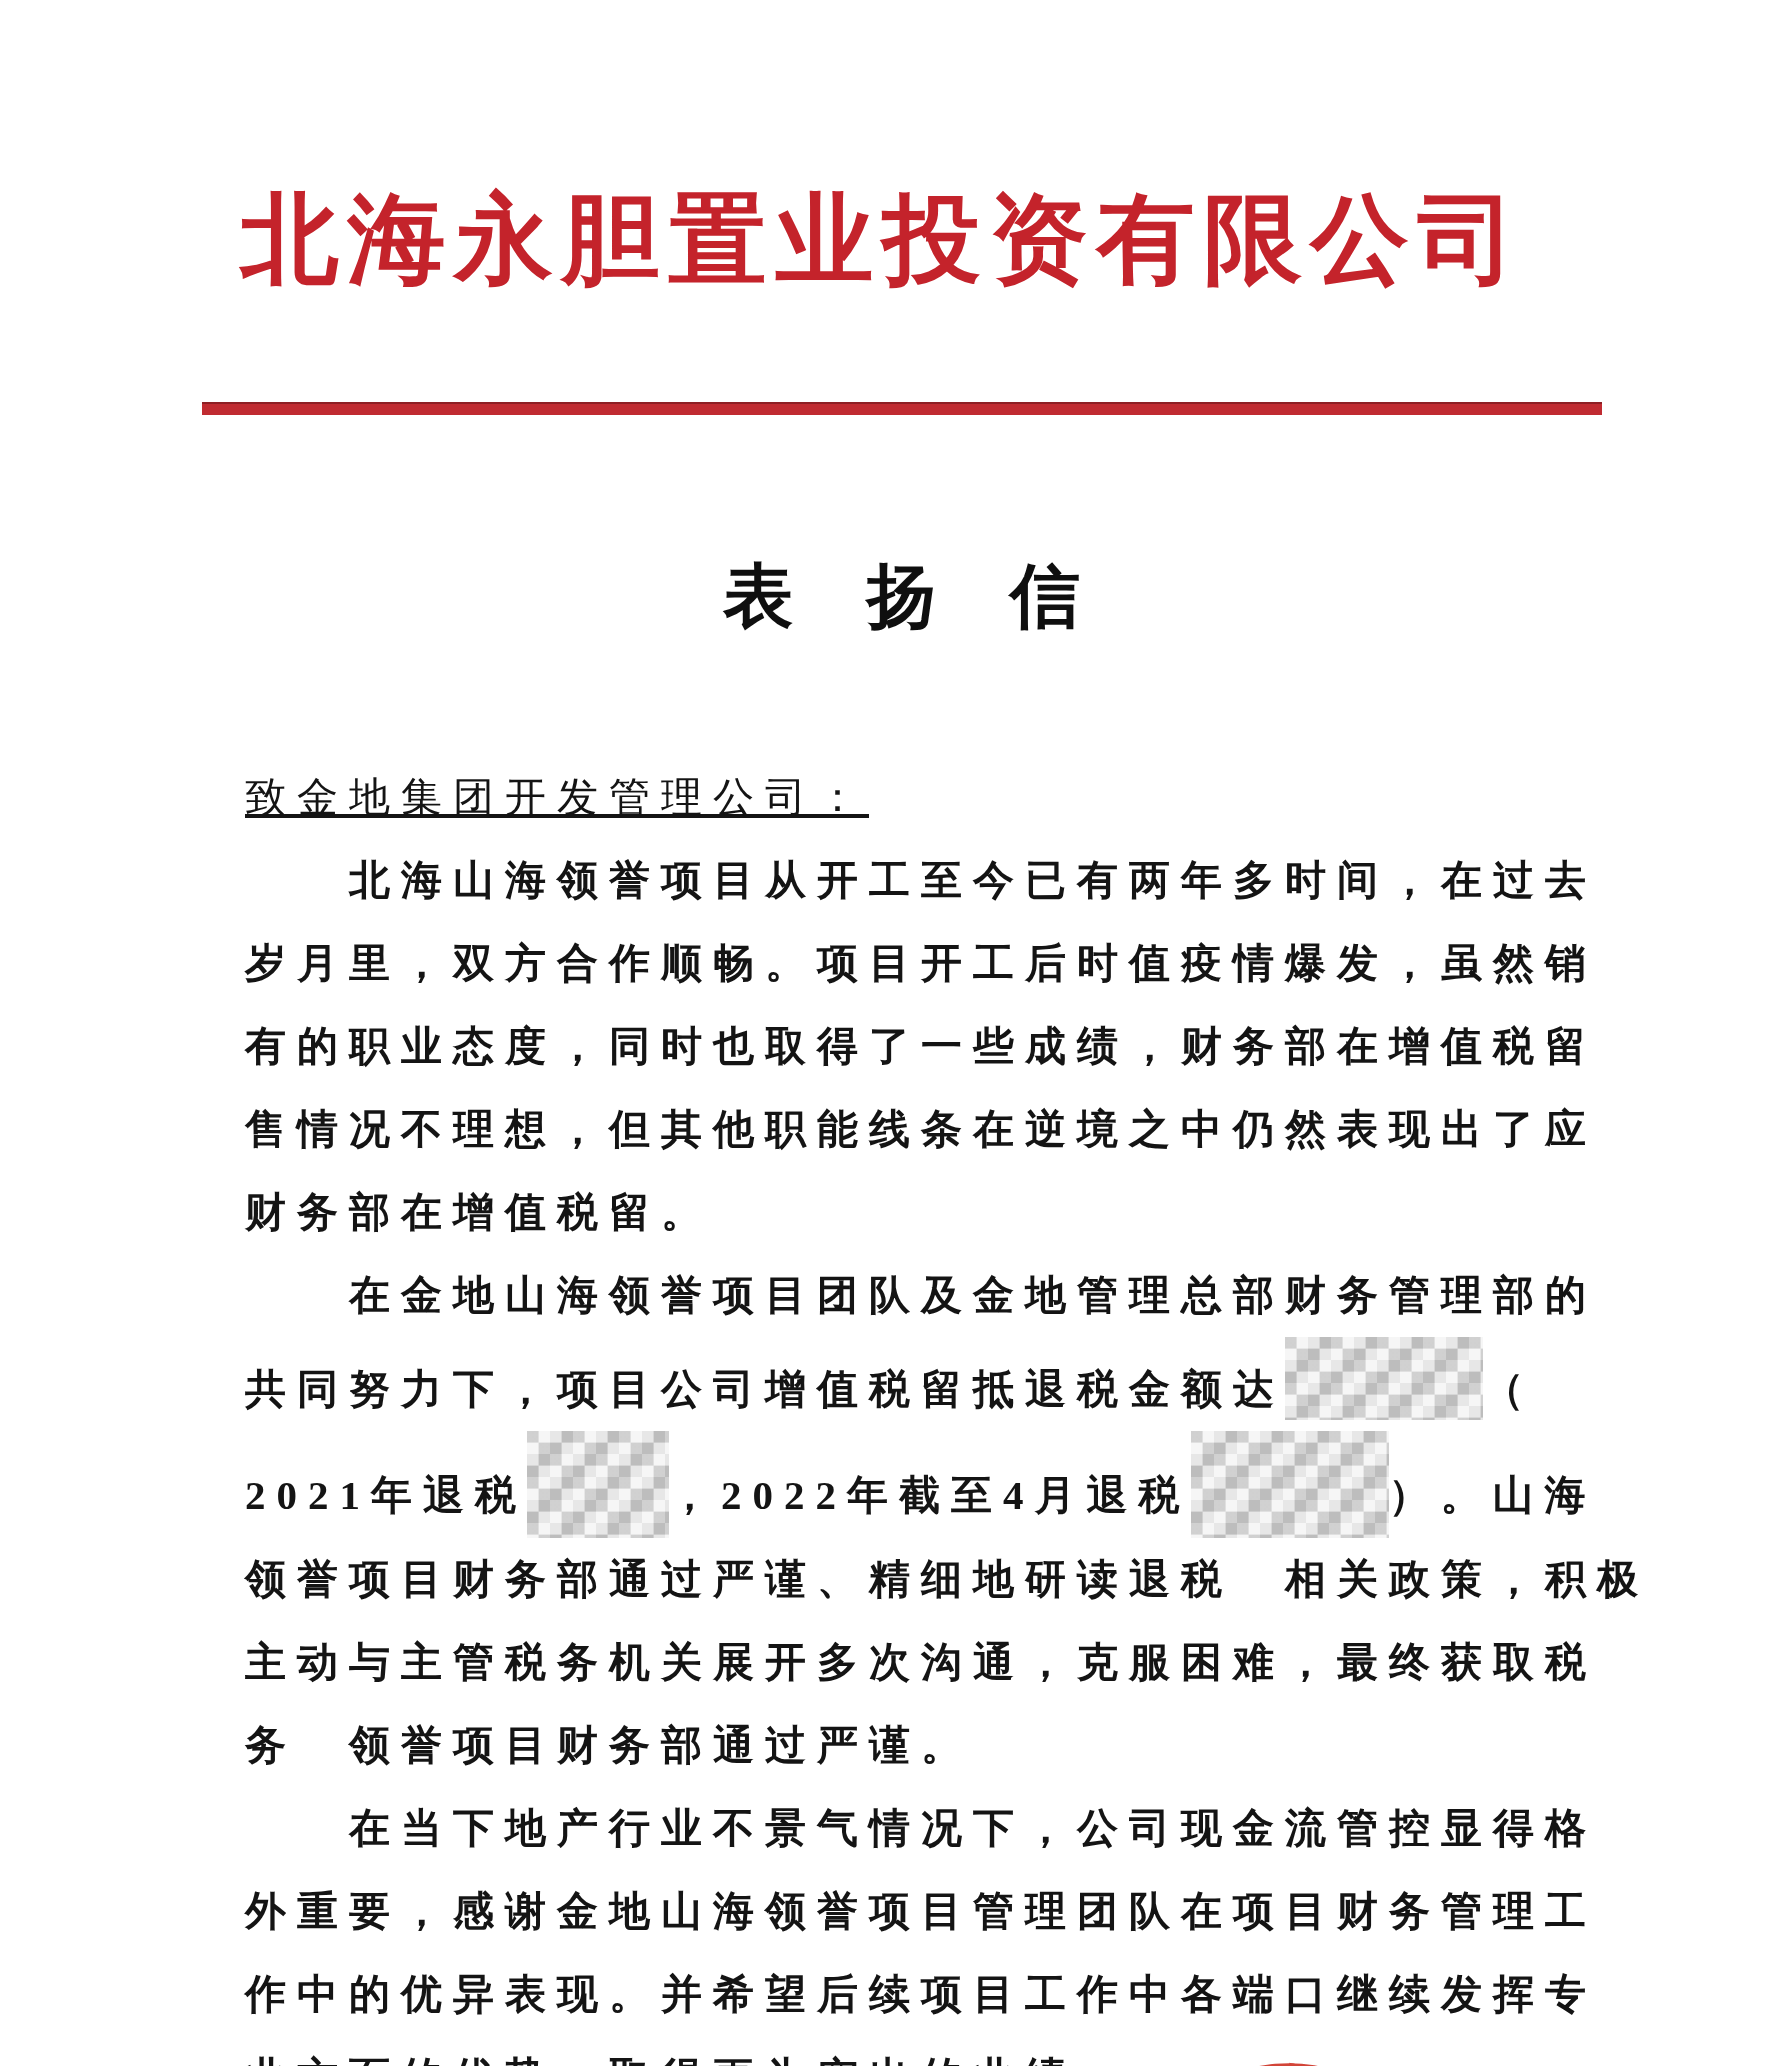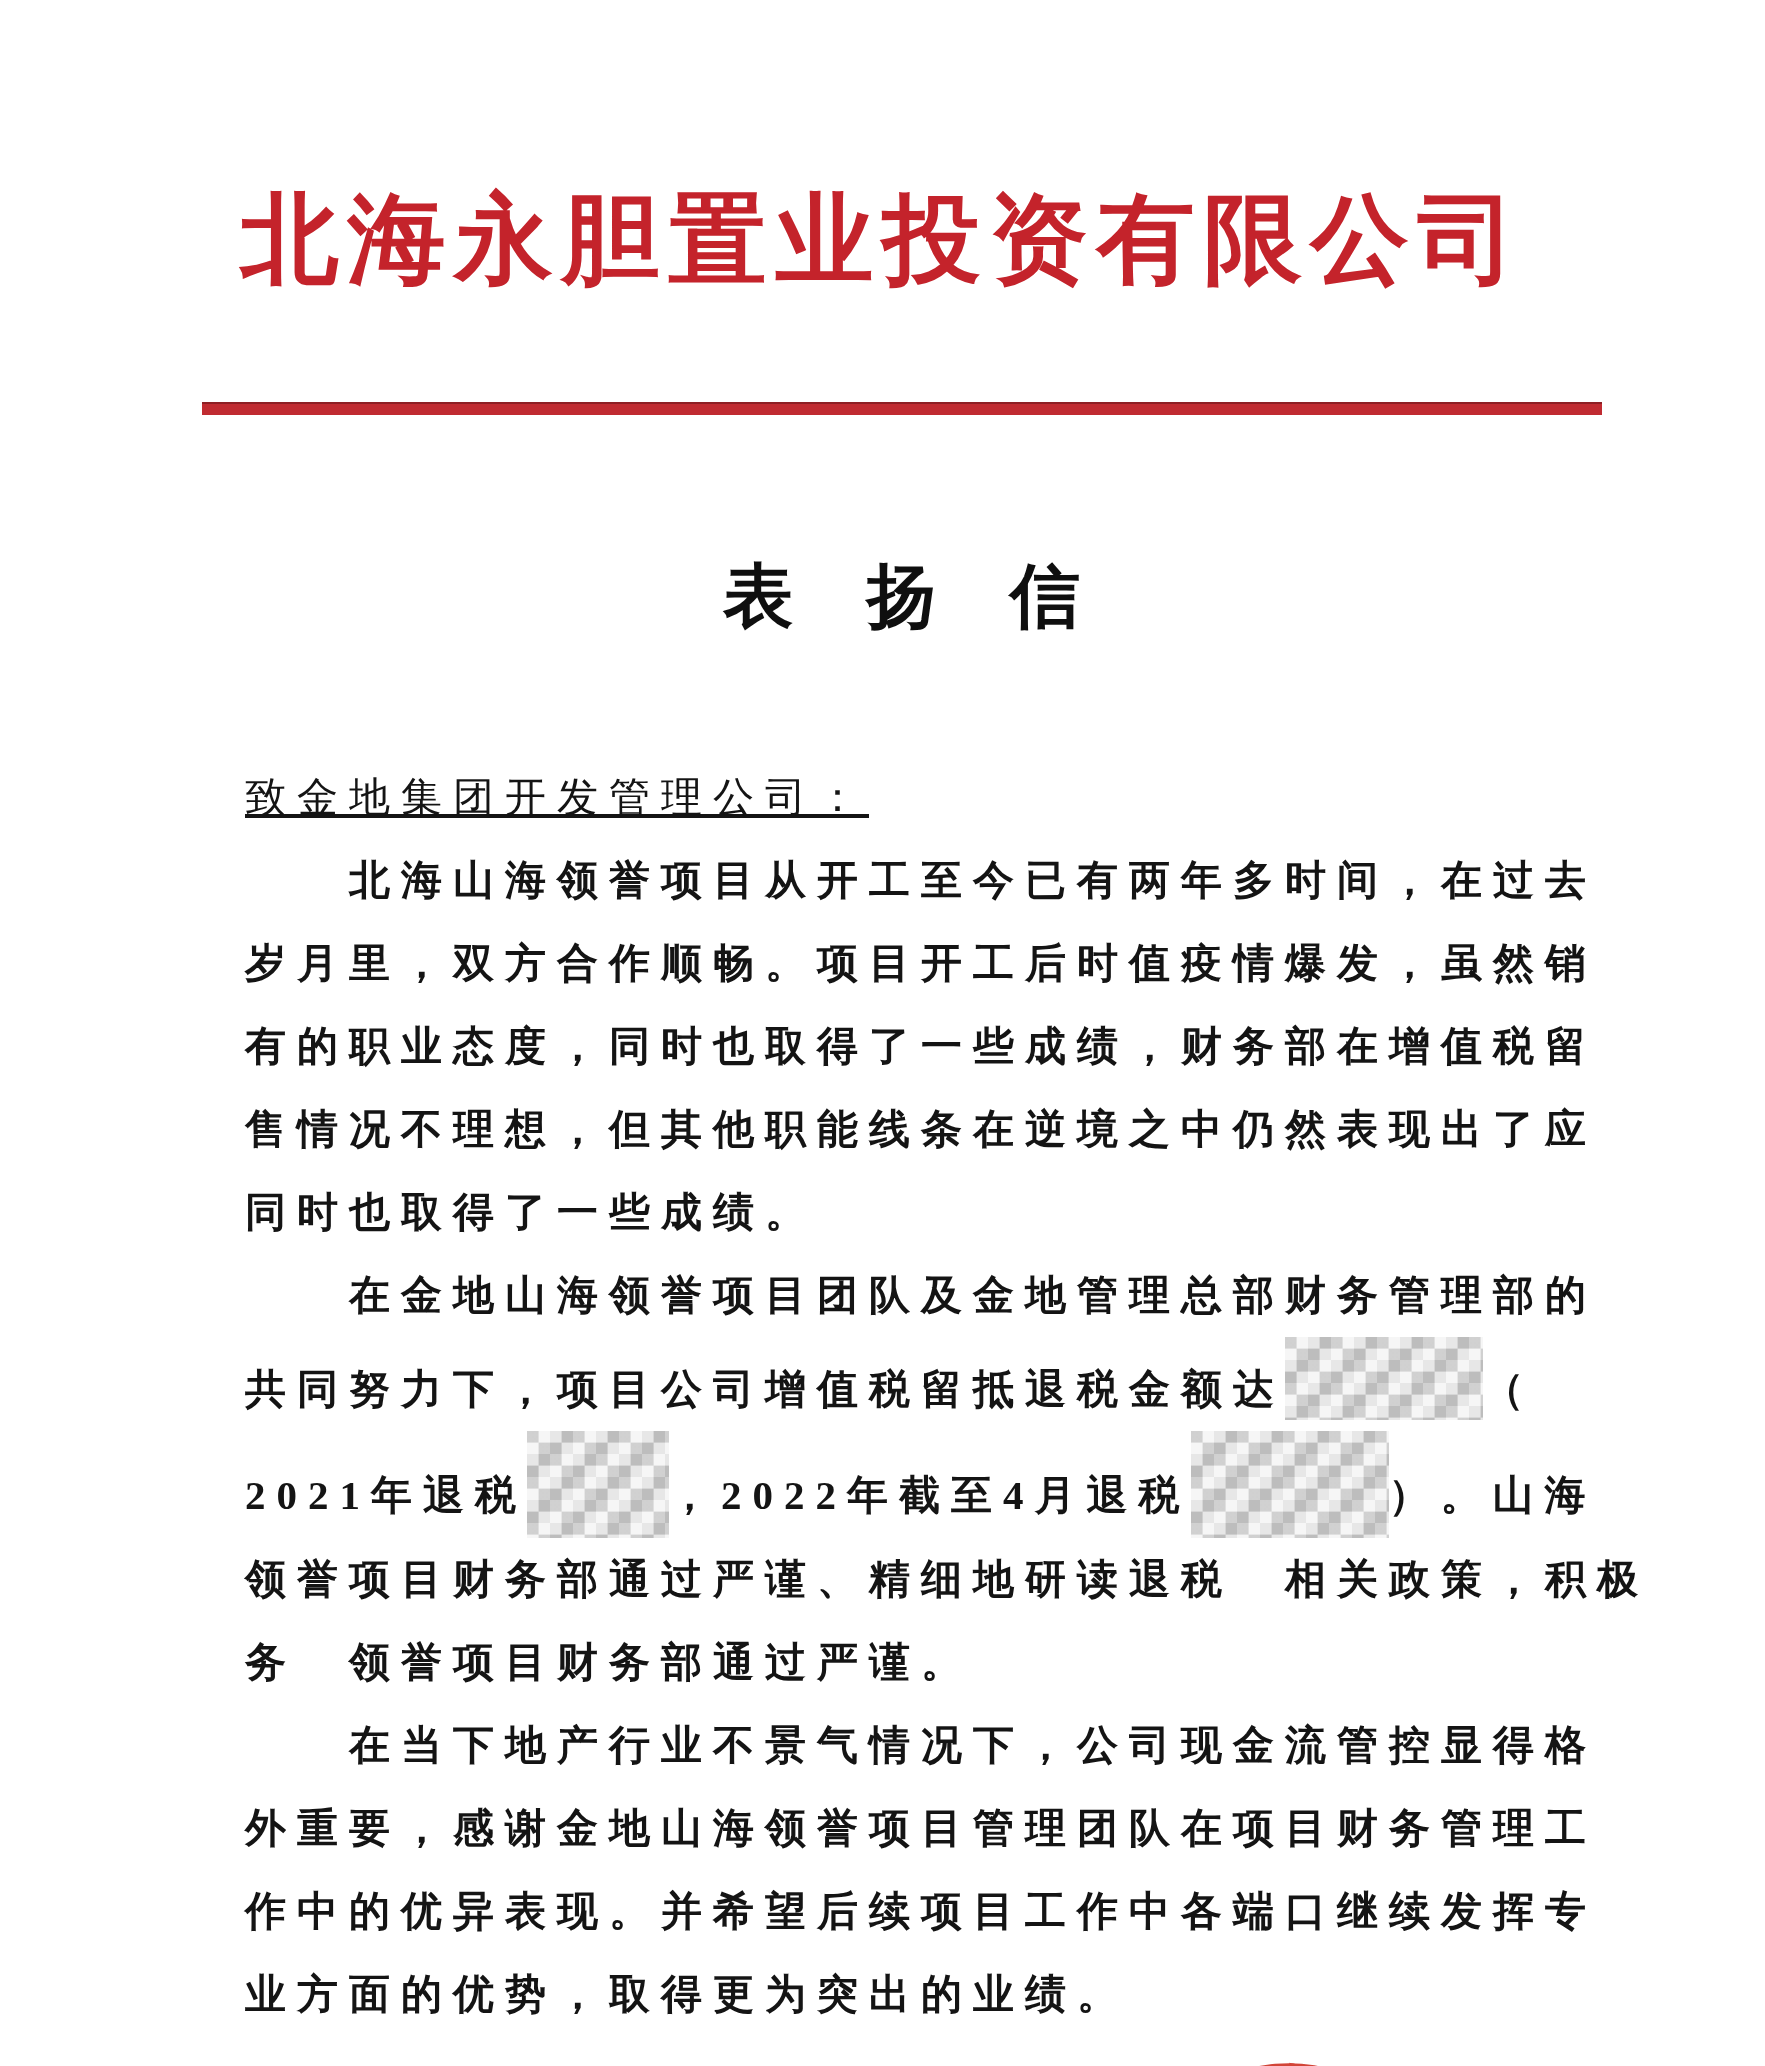--- a/index.html
+++ b/index.html
@@ -81,25 +81,26 @@
 
   <div class="doc-title">表　扬　信</div>
 
   <div class="content">
     <div class="salutation">致金地集团开发管理公司：</div>
     <div id="body-lines">
         <div class="line indent"><span>北海山海领誉项目从开工至今已有两年多时间，在过去</span></div>
         <div class="line"><span>岁月里，双方合作顺畅。项目开工后时值疫情爆发，虽然销</span></div>
         <div class="line"><span>有的职业态度，同时也取得了一些成绩，财务部在增值税留</span></div>
         <div class="line"><span>售情况不理想，但其他职能线条在逆境之中仍然表现出了应</span></div>
-        <div class="line"><span>同时也取得了一些成绩。</span></div>
+        <div class="line"><span>财务部在增值税留。</span></div>
         <div class="line indent"><span>在金地山海领誉项目团队及金地管理总部财务管理部的</span></div>
         <div class="line"><span>共同努力下，项目公司增值税留抵退税金额达</span><span class="redact r1"></span><span>（</span></div>
         <div class="line"><span>2021年退税</span><span class="redact r2"></span><span>，2022年截至4月退税</span><span class="redact r3"></span><span>）。山海</span></div>
         <div class="line"><span>领誉项目财务部通过严谨、精细地研读退税　相关政策，积极</span></div>
+        <div class="line"><span>主动与主管税务机关展开多次沟通，克服困难，最终获取税</span></div>
         <div class="line"><span>务　领誉项目财务部通过严谨。</span></div>
         <div class="line indent"><span>在当下地产行业不景气情况下，公司现金流管控显得格</span></div>
         <div class="line"><span>外重要，感谢金地山海领誉项目管理团队在项目财务管理工</span></div>
         <div class="line"><span>作中的优异表现。并希望后续项目工作中各端口继续发挥专</span></div>
         <div class="line"><span>业方面的优势，取得更为突出的业绩。</span></div>
       </div>
   </div>
 
   <svg class="seal" viewBox="0 0 888 952">
     <defs>

